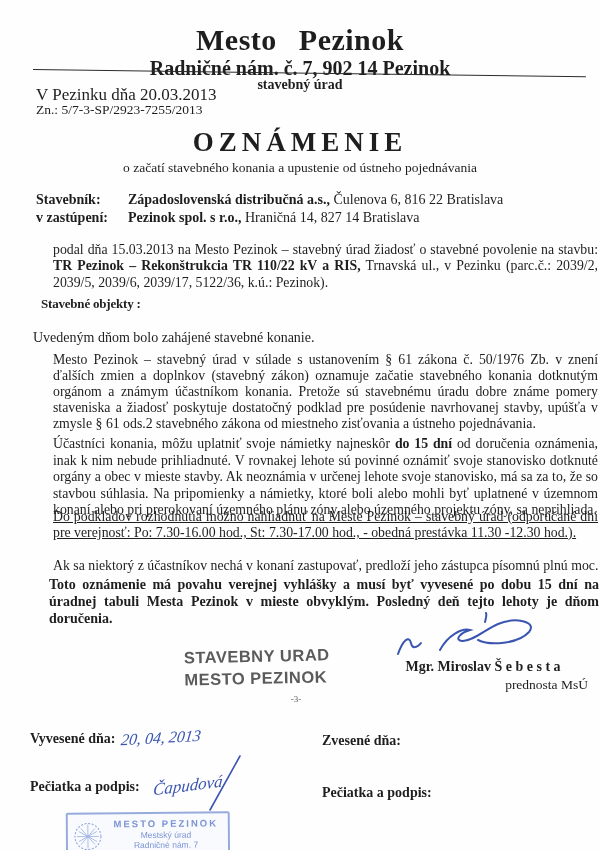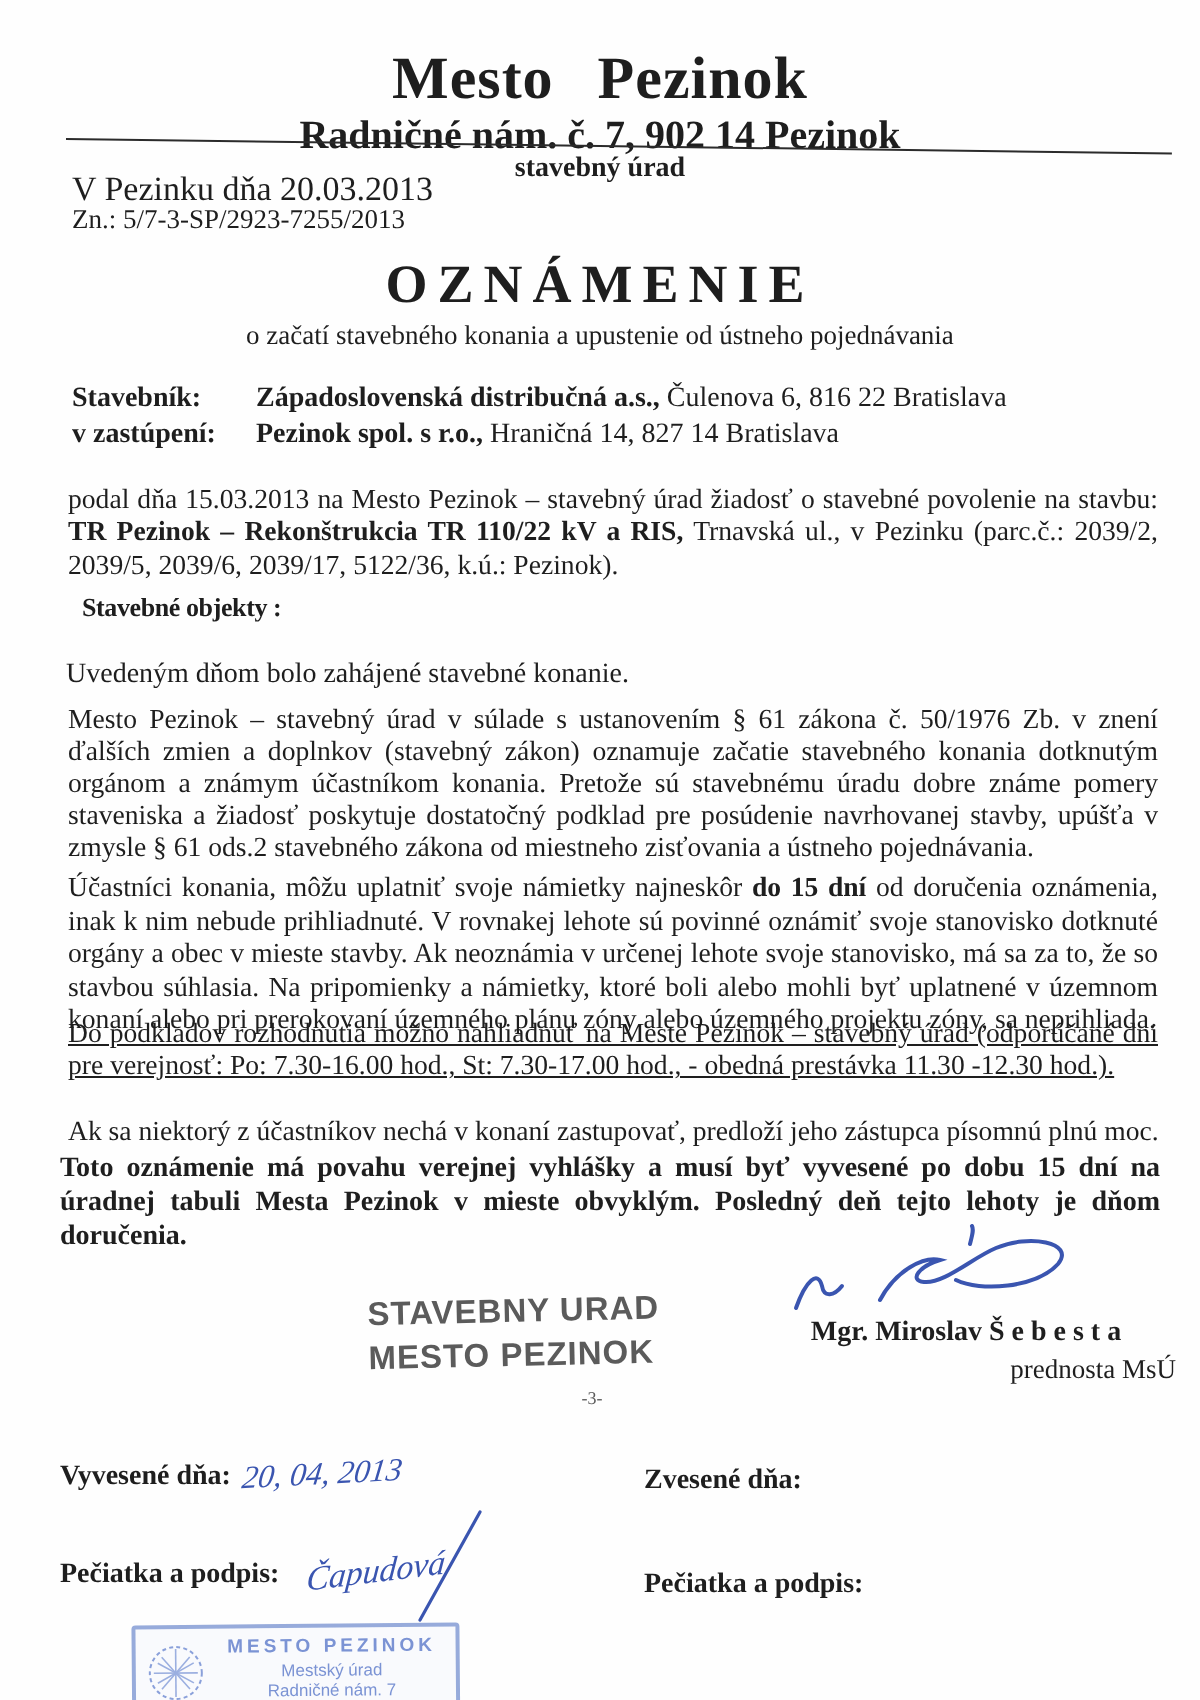--- a/index.html
+++ b/index.html
@@ -19,21 +19,21 @@
   .hdr-office{top:77px;font-size:14px;font-weight:bold;}
   .hdr-date{left:36px;top:85px;font-size:17px;}
   .hdr-ref{left:36px;top:102px;font-size:13.5px;}
 
   .doc-title{top:127px;font-size:27px;font-weight:bold;letter-spacing:5px;}
   .doc-subtitle{top:160px;font-size:13.5px;}
 
   .parties{left:36px;top:191px;width:545px;font-size:14px;line-height:17.5px;}
   .party-row{display:grid;grid-template-columns:92px 1fr;}
 
-  .para{font-size:13.8px;}
+  .para{font-size:13.8px;margin-left:19px;}
   .p-request{left:34px;top:242px;width:545px;line-height:16.4px;}
   .objects{left:41px;top:296px;font-size:13.5px;line-height:16px;}
   .objects-heading{font-size:13px;letter-spacing:-.2px;}
   .objects-item .code{margin-right:15px;}
   .commence{left:33px;top:330px;font-size:14px;}
   .p-notice{left:34px;top:352px;width:545px;line-height:15.9px;}
   .p-objections{left:34px;top:436px;width:545px;line-height:16.6px;}
   .p-inspection{left:34px;top:509px;width:545px;line-height:16.2px;text-decoration:underline;}
   .p-representation{left:34px;top:558px;width:548px;}
   .p-public{left:30px;top:577px;width:550px;line-height:16.9px;font-size:14px;}

